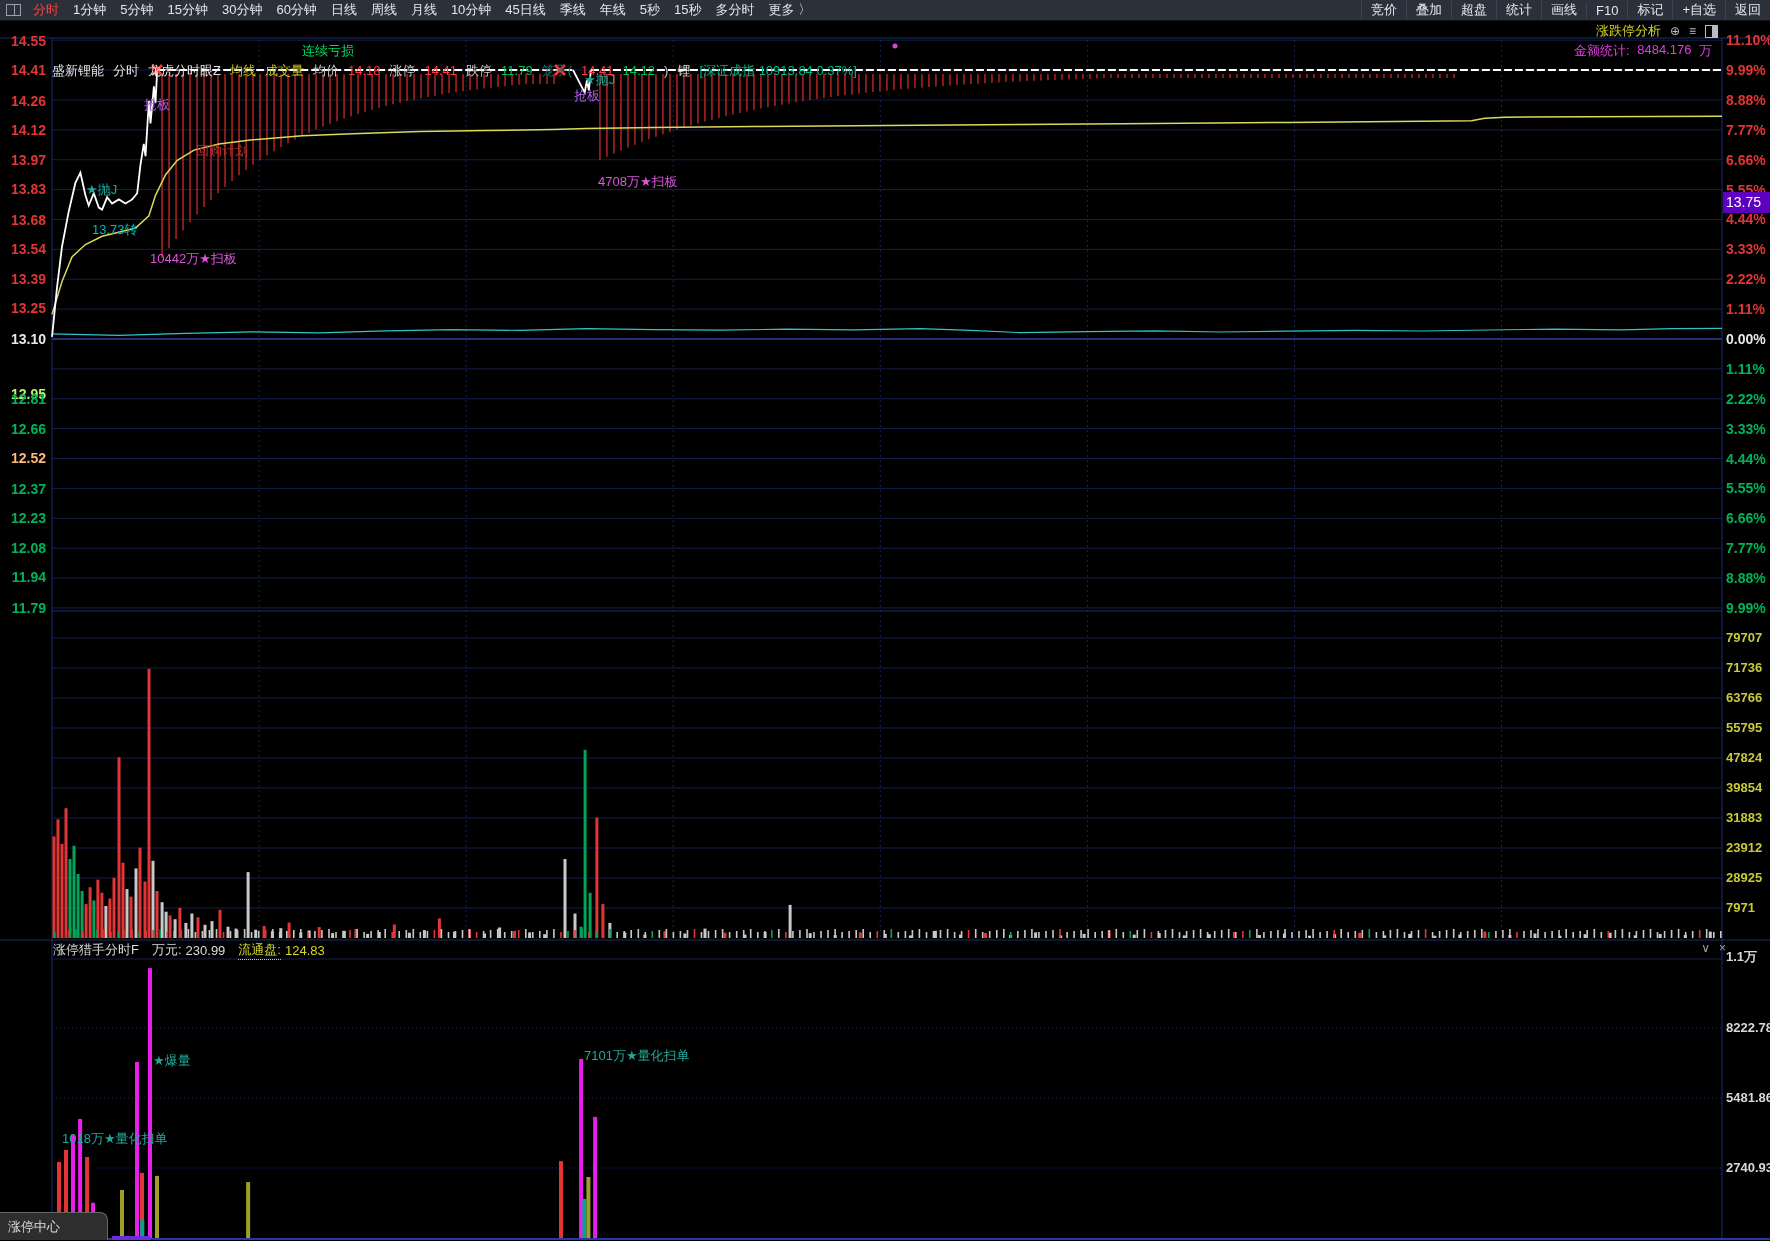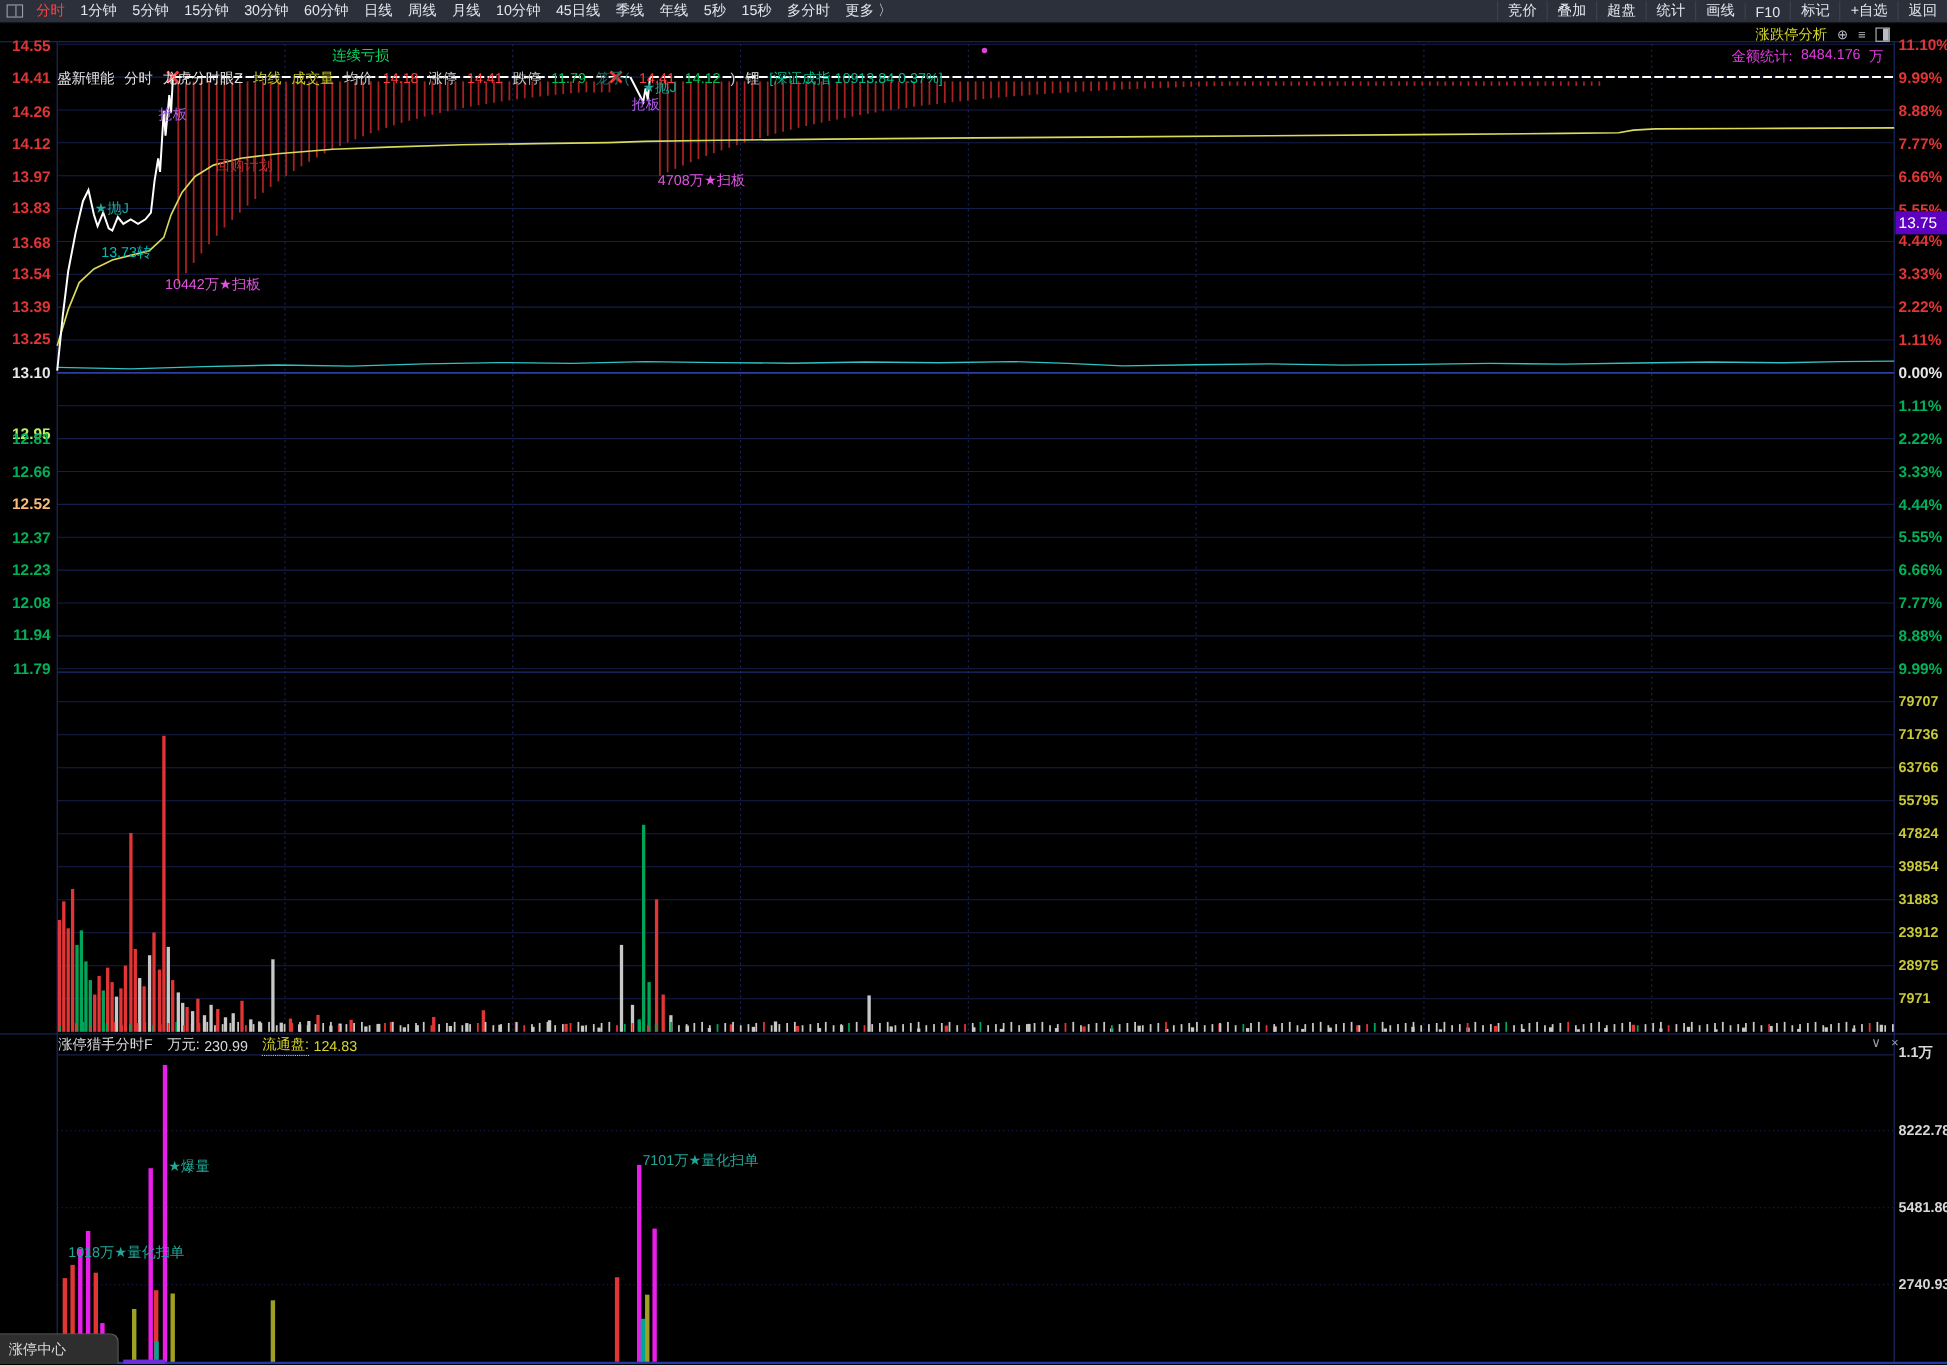--- a/index.html
+++ b/index.html
@@ -780,33 +780,33 @@
       <div class="lab pright" style="top: 578.04px; color: rgb(0, 179, 90);">8.88%</div>
       <div class="lab pright" style="top: 607.92px; color: rgb(0, 179, 90);">9.99%</div>
       <div class="lab vol" style="top: 638.011px;">79707</div>
       <div class="lab vol" style="top: 668.011px;">71736</div>
       <div class="lab vol" style="top: 698.008px;">63766</div>
       <div class="lab vol" style="top: 728.008px;">55795</div>
       <div class="lab vol" style="top: 758.008px;">47824</div>
       <div class="lab vol" style="top: 788.004px;">39854</div>
       <div class="lab vol" style="top: 818.004px;">31883</div>
       <div class="lab vol" style="top: 848.004px;">23912</div>
-      <div class="lab vol" style="top: 878.004px;">28975</div>
+      <div class="lab vol" style="top: 878.004px;">28925</div>
       <div class="lab vol" style="top: 908px;">7971</div>
       <div class="lab ind" style="top: 957.073px;">1.1万</div>
       <div class="lab ind" style="top: 1028px;">8222.78</div>
       <div class="lab ind" style="top: 1098px;">5481.86</div>
       <div class="lab ind" style="top: 1168px;">2740.93</div>
       <div class="ann" style="left: 302px; top: 50px; color: rgb(0, 216, 96);">连续亏损</div>
       <div class="ann" style="left: 144px; top: 104px; color: rgb(180, 94, 242);">抢板</div>
       <div class="ann" style="left: 196px; top: 150px; color: rgb(184, 48, 48);">回购计划</div>
       <div class="ann" style="left: 86px; top: 189px; color: rgb(33, 168, 152);">★抛J</div>
       <div class="ann" style="left: 92px; top: 229px; color: rgb(0, 189, 189);">13.73转</div>
       <div class="ann" style="left: 150px; top: 258px; color: rgb(223, 85, 223);">10442万★扫板</div>
-      <div class="ann" style="left: 598px; top: 164px; color: rgb(223, 85, 223);">4708万★扫板</div>
+      <div class="ann" style="left: 598px; top: 181px; color: rgb(223, 85, 223);">4708万★扫板</div>
       <div class="ann" style="left: 584px; top: 79px; color: rgb(33, 168, 152);">★抛J</div>
       <div class="ann" style="left: 574px; top: 95px; color: rgb(180, 94, 242);">抢板</div>
       <div class="ann" style="left: 153px; top: 1060px; color: rgb(33, 168, 152);">★爆量</div>
       <div class="ann" style="left: 584px; top: 1055px; color: rgb(33, 168, 152);">7101万★量化扫单</div>
       <div class="ann" style="left: 62px; top: 1138px; color: rgb(33, 168, 152);">1018万★量化扫单</div>
     </div>
 
   <div class="pricebox">13.75</div>
 
   <div class="ind-header">

